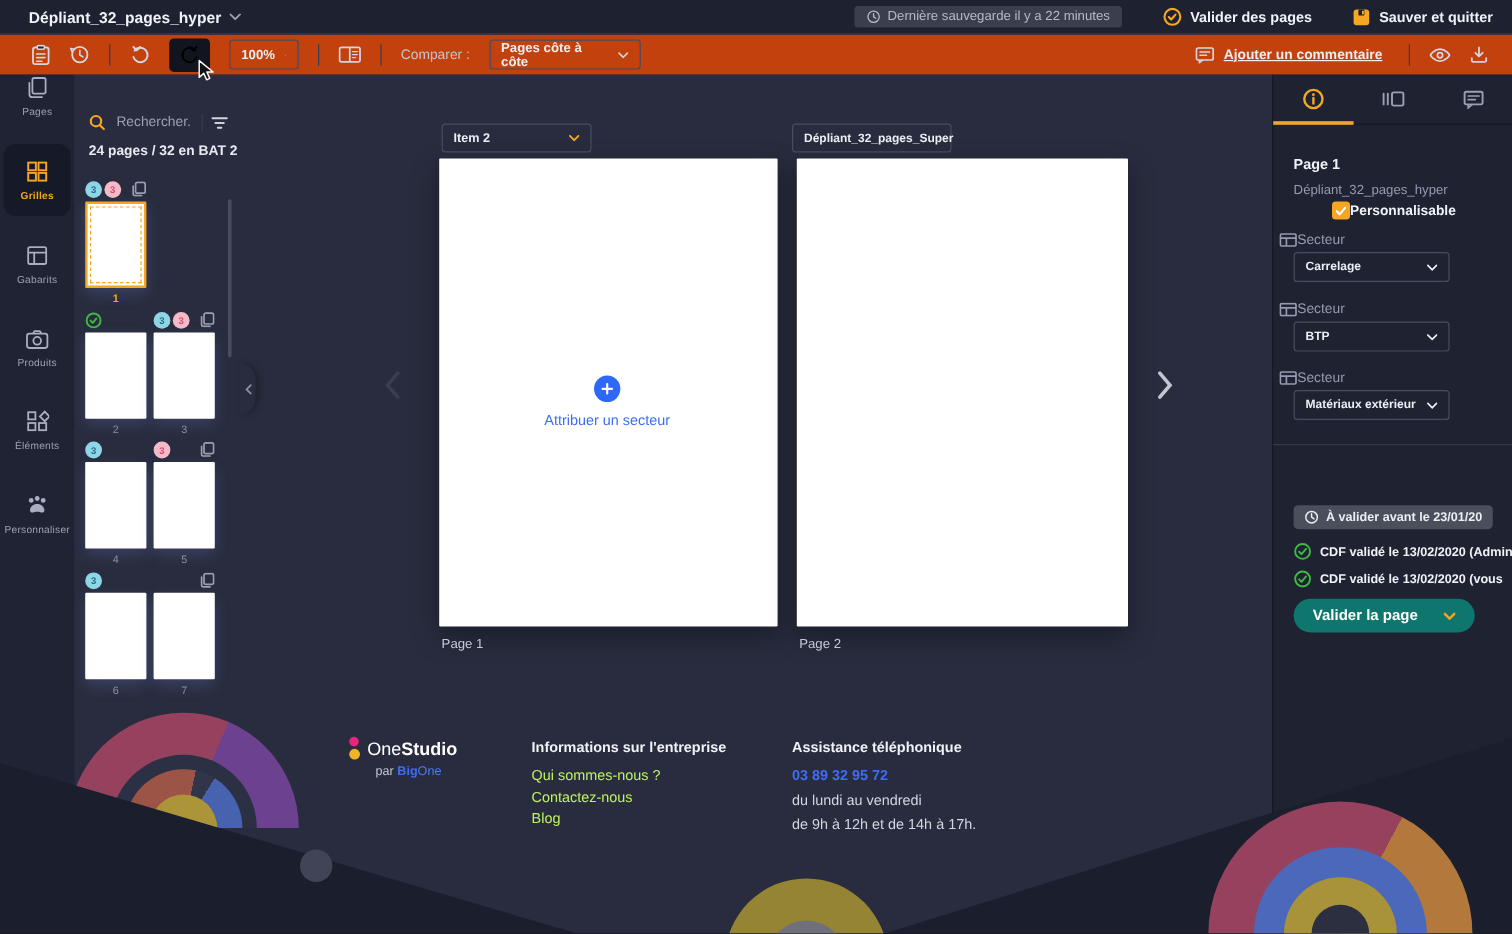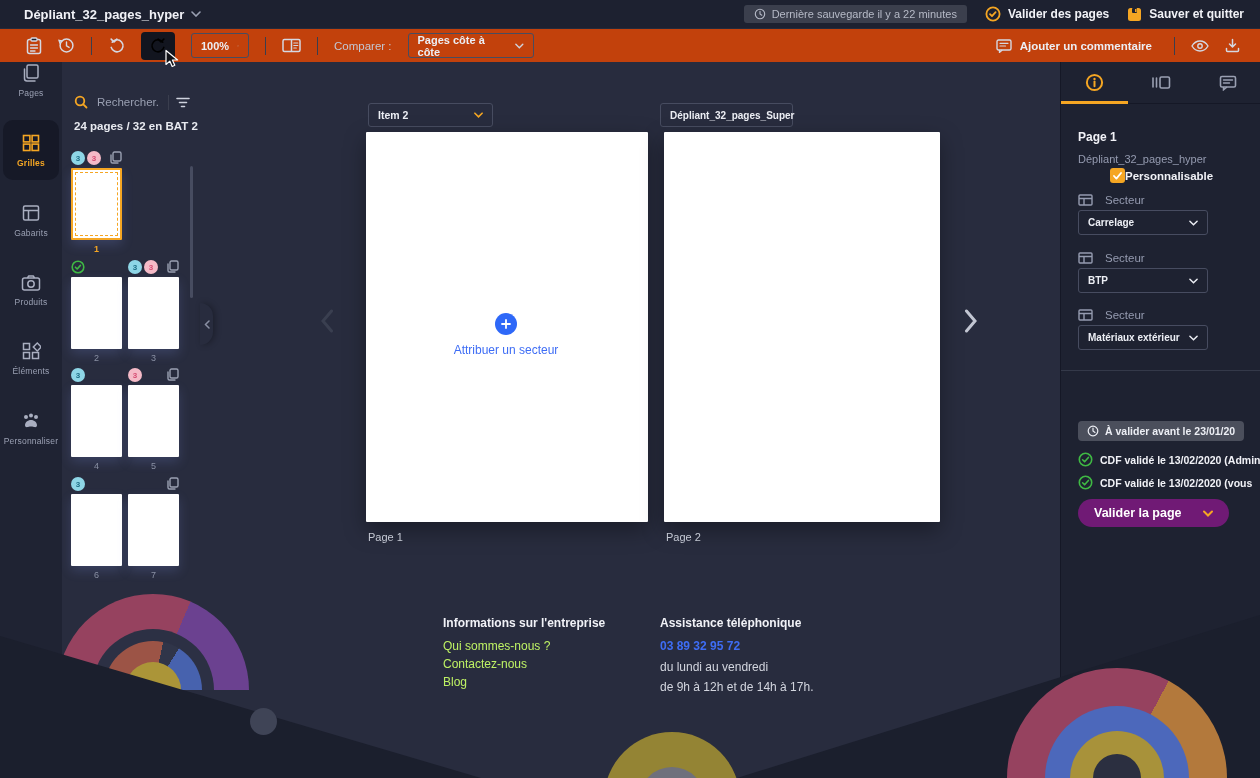--- a/index.html
+++ b/index.html
@@ -4,38 +4,38 @@
 <style>
   html,body{margin:0;padding:0;background:#14161f;}
   *{box-sizing:border-box;font-family:"Liberation Sans","DejaVu Sans",sans-serif;}
   .app{position:relative;width:1260px;height:778px;overflow:hidden;background:#282c3e;}
   svg{display:block;}
 
   
   .titlebar{position:absolute;left:0;top:0;width:1260px;height:28px;background:#1d2130;
     display:flex;align-items:center;justify-content:space-between;padding:0 16px 0 24px;z-index:5;}
   .doc-title{display:flex;align-items:center;gap:7px;color:#f1f2f7;font-size:13px;font-weight:700;}
-  .titlebar-right{display:flex;align-items:center;gap:18px;padding-left:27px;}
+  .titlebar-right{display:flex;align-items:center;gap:34px;padding-left:27px;}
   .save-badge{display:flex;align-items:center;gap:6px;background:#3b3f4d;border-radius:3px;
     padding:3px 10px;color:#b6bac7;font-size:11px;}
   .tb-btn{display:flex;align-items:center;gap:7px;background:none;border:none;color:#f1f2f7;
     font-size:12px;font-weight:700;cursor:pointer;padding:0;}
   .toolbar{position:absolute;left:0;top:28px;width:1260px;height:34px;background:#c2410c;
     border-top:1px solid #262a3a;display:flex;align-items:center;padding:0 20px 0 26px;z-index:5;}
   .tb-left{display:flex;align-items:center;gap:16px;}
   .tb-right{margin-left:auto;display:flex;align-items:center;gap:16px;}
   .vdiv{width:1px;height:18px;background:#3a3e4e;}
   .icon-btn{background:none;border:none;padding:0;cursor:pointer;color:#d5d8e2;display:flex;align-items:center;}
   .redo-box{width:34px;height:28px;background:#12151f;border-radius:4px;display:flex;align-items:center;justify-content:center;}
   .selectbox{display:flex;align-items:center;justify-content:space-between;gap:8px;
     border:1px solid #474c60;border-radius:3px;padding:0 9px;height:25px;
     color:#eceef4;font-size:11px;font-weight:700;background:transparent;cursor:pointer;}
   .compare-label{color:#c3c7d3;font-size:11.5px;}
   .comment-btn{display:flex;align-items:center;gap:8px;background:none;border:none;color:#eceef4;
-    font-size:11.5px;font-weight:700;cursor:pointer;}
+    font-size:11.5px;font-weight:700;cursor:pointer;text-decoration:underline;}
 
   
   .sidebar{position:absolute;left:0;top:28px;width:62px;height:750px;background:#1f2333;z-index:1;}
   .side-item{position:absolute;left:0;width:62px;height:60px;display:flex;flex-direction:column;
     align-items:center;justify-content:center;gap:5px;color:#a9aec0;cursor:pointer;}
   .side-item .lbl{font-size:8.5px;letter-spacing:.2px;color:#9ba1b4;}
   .side-item.active{background:#161927;border-radius:10px;left:3px;width:56px;color:#f5a623;}
   .side-item.active .lbl{color:#f5a623;font-weight:700;}
 
   
@@ -81,30 +81,30 @@
     border-left:1px solid #151826;z-index:1;}
   .insp-tabs{position:absolute;left:0;top:0;width:200px;height:42px;display:flex;border-bottom:1px solid #151826;}
   .insp-tab{flex:1;display:flex;align-items:center;justify-content:center;cursor:pointer;color:#9aa0b2;position:relative;}
   .insp-tab.active{color:#f5a623;}
   .insp-tab.active::after{content:"";position:absolute;left:0;right:0;bottom:-1px;height:3px;background:#f5a623;}
   .insp-pagetitle{position:absolute;left:17px;top:68px;color:#f1f2f7;font-size:12px;font-weight:700;}
   .insp-docname{position:absolute;left:17px;top:91px;color:#959bb0;font-size:11px;}
   .insp-check{position:absolute;left:17px;top:106px;display:flex;align-items:center;gap:0;cursor:pointer;margin-left:32px;}
   .checkbox{width:15px;height:15px;border-radius:3px;background:#f5a623;display:flex;align-items:center;justify-content:center;}
   .insp-check .lbl{color:#f1f2f7;font-size:11.5px;font-weight:700;}
-  .sector-label{position:absolute;left:17px;display:flex;align-items:center;gap:12px;color:#959bb0;font-size:11.5px;text-align:center;}
+  .sector-label{position:absolute;left:5px;display:flex;align-items:center;gap:0;color:#959bb0;font-size:11.5px;text-align:center;}
   .insp-select{position:absolute;left:17px;width:140px;}
   .insp-select .selectbox{color:#eceef4;font-size:10px;}
   .insp-divider{position:absolute;left:0;top:308px;width:200px;height:1px;background:#343949;}
   .deadline-badge{position:absolute;left:17px;top:359px;display:flex;align-items:center;gap:6px;
     background:#4b4f5c;border-radius:4px;padding:4px 9px;color:#eceef4;font-size:10.5px;font-weight:700;}
   .valid-row{position:absolute;left:17px;display:flex;align-items:center;gap:7px;color:#f1f2f7;
     font-size:10.5px;font-weight:700;white-space:nowrap;}
   .validate-btn{position:absolute;left:17px;top:437px;height:28px;padding:0 16px;border:none;
-    background:#701a75;border-radius:15px;color:#fff;font-size:12.5px;font-weight:700;
+    background:#0f766e;border-radius:15px;color:#fff;font-size:12.5px;font-weight:700;
     display:flex;align-items:center;gap:21px;cursor:pointer;}
 
   
   .logo-block{position:absolute;left:288px;top:612px;z-index:1;}
   .logo-dots{position:absolute;left:3px;top:2px;}
   .dot-magenta{width:8px;height:8px;border-radius:50%;background:#e8257d;}
   .dot-yellow{width:9px;height:9px;border-radius:50%;background:#f0b429;margin-top:2px;}
   .logo-text{position:absolute;left:18px;top:4px;font-size:15px;color:#fff;white-space:nowrap;}
   .logo-text b{font-weight:700;}
   .logo-sub{position:absolute;left:25px;top:25px;font-size:10.5px;color:#c3c7d3;white-space:nowrap;}
@@ -560,20 +560,28 @@
     </div>
 
     <button class="validate-btn">
       <span>Valider la page</span>
       <svg width="10" height="7" viewBox="0 0 10 6">
           <path d="M1 1l4 4 4-4" fill="none" stroke="#f5a623" stroke-width="2" stroke-linecap="round"></path>
         </svg>
     </button>
   </aside>
 
+  <div class="logo-block" style="width:120px;height:40px">
+    <div class="logo-dots">
+      <div class="dot-magenta"></div>
+        <div class="dot-yellow"></div>
+    </div>
+    <div class="logo-text"><span>One</span><b>Studio</b></div>
+    <div class="logo-sub"><span>par </span><span class="big">Big</span><span class="one">One</span></div>
+  </div>
 
   <div class="foot-col" style="left:443px">
     <div class="foot-h">Informations sur l'entreprise</div>
     <div class="foot-link">Qui sommes-nous ?</div>
     <div class="foot-link">Contactez-nous</div>
     <div class="foot-link">Blog</div>
   </div>
 
   <div class="foot-col" style="left:660px">
     <div class="foot-h">Assistance téléphonique</div>

